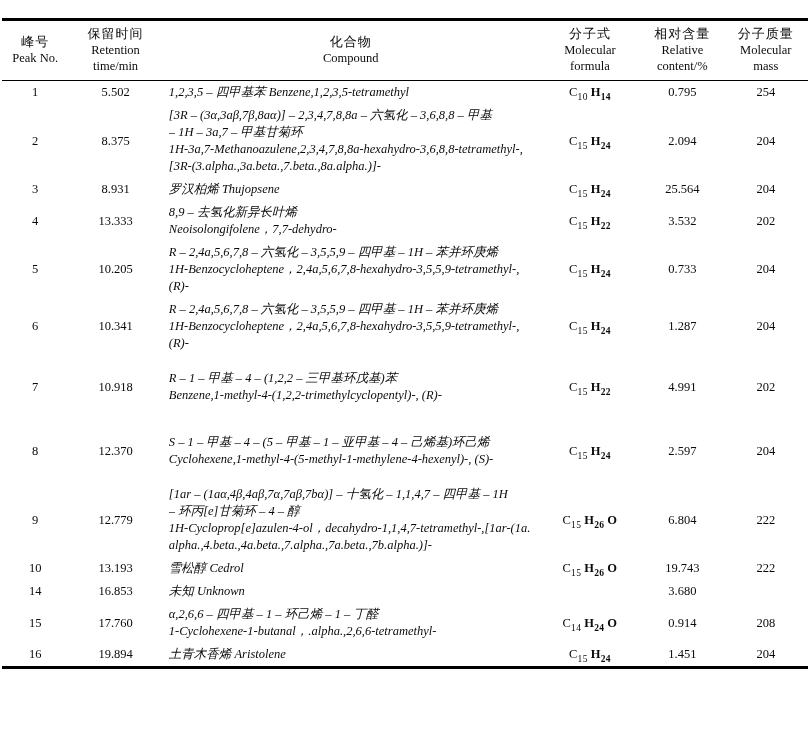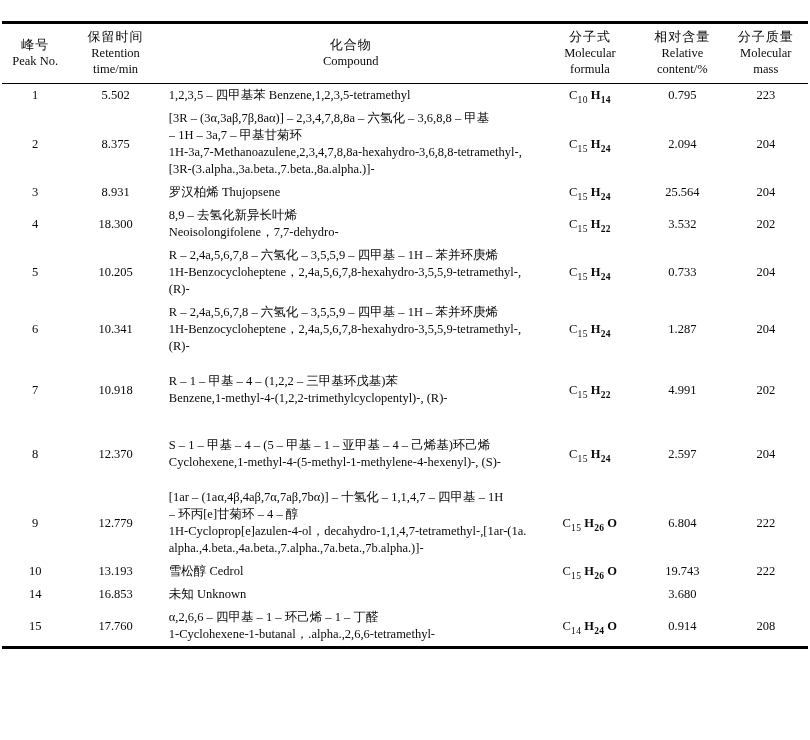--- a/index.html
+++ b/index.html
@@ -2,21 +2,21 @@
 <html><head>
 <meta charset="utf-8">
 <style>
   html,body{margin:0;padding:0;background:#ffffff;}
   body{
     width:810px;height:740px;overflow:hidden;
     font-family:"Liberation Serif","DejaVu Serif",serif;
     color:#0a0a0a;
     -webkit-font-smoothing:antialiased;
   }
-  .paper{width:806px;margin:11px auto;padding-top:10px;}
+  .paper{width:806px;margin:0 auto;padding-top:18px;}
   table{
     width:100%;
     border-collapse:collapse;
     border-top:3.5px solid #000;
     border-bottom:3.5px solid #000;
     table-layout:fixed;
   }
   thead th{
     border-bottom:1.6px solid #000;
     font-weight:normal;
@@ -29,21 +29,21 @@
   thead .zh{font-size:13px;letter-spacing:1px;}
   tbody td{
     padding:3px 2px;
     font-size:12.5px;
     line-height:17px;
     vertical-align:middle;
     text-align:center;
   }
   tbody tr.pad-lg td{padding-top:15px;padding-bottom:15px;}
   td.compound{text-align:left;padding-left:6px;padding-right:8px;}
-  td.compound .cline{white-space:nowrap;overflow:hidden;}
+  td.compound .cline{white-space:nowrap;overflow:hidden;font-style:italic;}
   sub{font-size:9.5px;line-height:0;}
   .formula span{letter-spacing:0.3px;}
   .formula span + span{margin-left:3px;font-weight:bold;}
 </style>
 </head>
 <body>
 
 <div class="paper">
   <table>
     <colgroup>
@@ -88,21 +88,21 @@
     </thead>
     <tbody>
         <tr>
           <td>1</td>
           <td>5.502</td>
           <td class="compound">
             <div class="cline">1,2,3,5 – 四甲基苯 Benzene,1,2,3,5-tetramethyl</div>
           </td>
           <td class="formula"><span>C<sub>10</sub></span><span>H<sub>14</sub></span></td>
           <td>0.795</td>
-          <td>223</td>
+          <td>254</td>
         </tr>
         <tr>
           <td>2</td>
           <td>8.375</td>
           <td class="compound">
             <div class="cline">[3R – (3α,3aβ,7β,8aα)] – 2,3,4,7,8,8a – 六氢化 – 3,6,8,8 – 甲基</div>
             <div class="cline">– 1H – 3a,7 – 甲基甘菊环</div>
             <div class="cline">1H-3a,7-Methanoazulene,2,3,4,7,8,8a-hexahydro-3,6,8,8-tetramethyl-,</div>
             <div class="cline">[3R-(3.alpha.,3a.beta.,7.beta.,8a.alpha.)]-</div>
           </td>
@@ -115,21 +115,21 @@
           <td>8.931</td>
           <td class="compound">
             <div class="cline">罗汉柏烯 Thujopsene</div>
           </td>
           <td class="formula"><span>C<sub>15</sub></span><span>H<sub>24</sub></span></td>
           <td>25.564</td>
           <td>204</td>
         </tr>
         <tr>
           <td>4</td>
-          <td>18.300</td>
+          <td>13.333</td>
           <td class="compound">
             <div class="cline">8,9 – 去氢化新异长叶烯</div>
             <div class="cline">Neoisolongifolene，7,7-dehydro-</div>
           </td>
           <td class="formula"><span>C<sub>15</sub></span><span>H<sub>22</sub></span></td>
           <td>3.532</td>
           <td>202</td>
         </tr>
         <tr>
           <td>5</td>
@@ -213,16 +213,26 @@
         <tr>
           <td>15</td>
           <td>17.760</td>
           <td class="compound">
             <div class="cline">α,2,6,6 – 四甲基 – 1 – 环己烯 – 1 – 丁醛</div>
             <div class="cline">1-Cyclohexene-1-butanal，.alpha.,2,6,6-tetramethyl-</div>
           </td>
           <td class="formula"><span>C<sub>14</sub></span><span>H<sub>24</sub></span><span>O</span></td>
           <td>0.914</td>
           <td>208</td>
+        </tr>
+        <tr>
+          <td>16</td>
+          <td>19.894</td>
+          <td class="compound">
+            <div class="cline">土青木香烯 Aristolene</div>
+          </td>
+          <td class="formula"><span>C<sub>15</sub></span><span>H<sub>24</sub></span></td>
+          <td>1.451</td>
+          <td>204</td>
         </tr>
       </tbody>
   </table>
 </div>
 
 </body></html>

